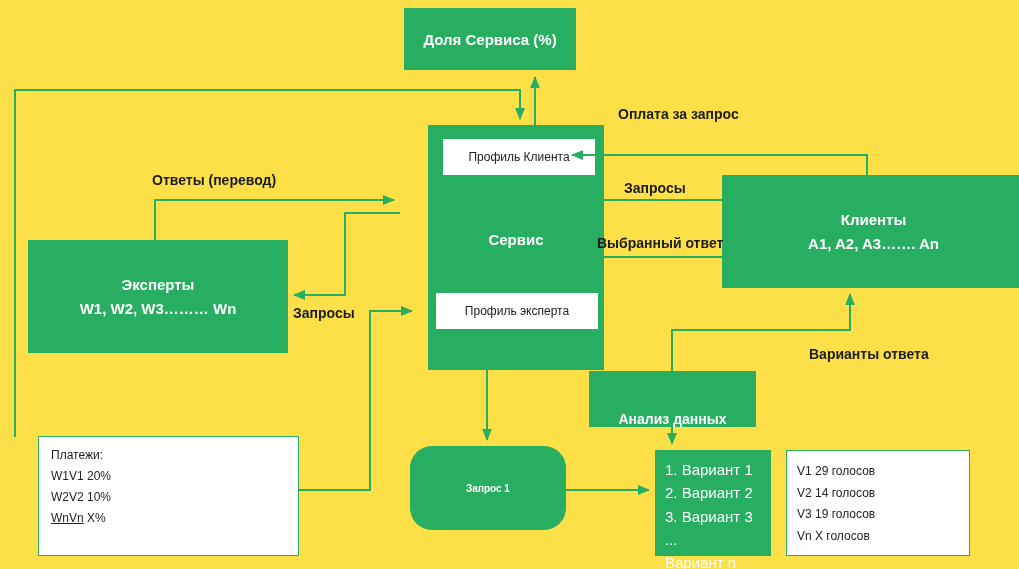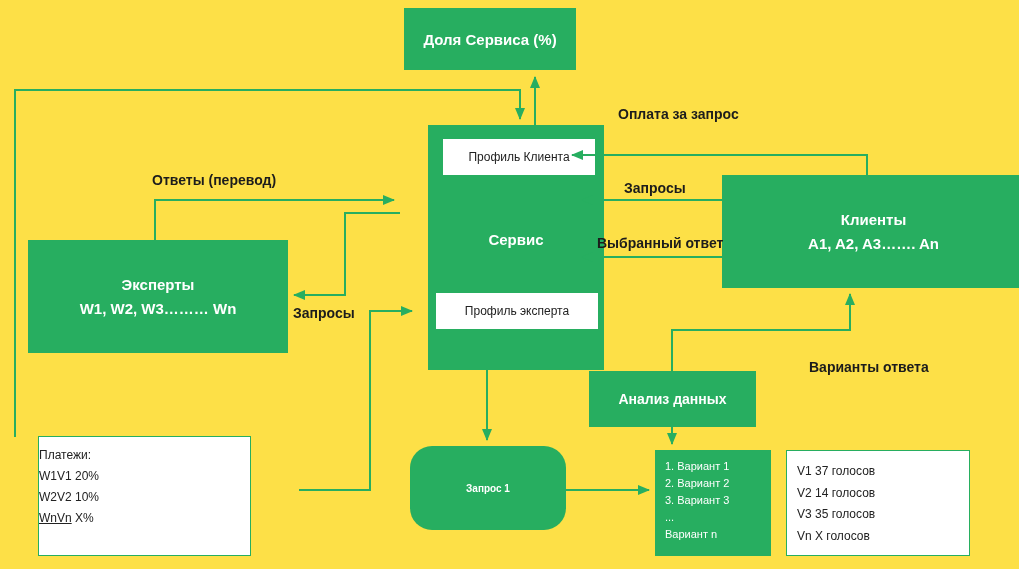--- a/index.html
+++ b/index.html
@@ -14,26 +14,26 @@
   .share { left:404px; top:8px; width:172px; height:62px; display:flex; align-items:center; justify-content:center; font-size:15px; }
 
   .service { left:400px; top:125px; width:176px; height:245px;margin-left:28px; }
   .client-profile { position:absolute; left:15px; top:14px; width:152px; height:36px; background:#ffffff; color:#222222; font-weight:400; font-size:12px; display:flex; align-items:center; justify-content:center; }
   .service-label { position:absolute; top:106px; left:0; width:100%; text-align:center; font-size:15px; }
   .expert-profile { position:absolute; left:8px; top:168px; width:162px; height:36px; background:#ffffff; color:#222222; font-weight:400; font-size:12px; display:flex; align-items:center; justify-content:center; }
 
   .experts { left:28px; top:240px; width:260px; height:113px; display:flex; flex-direction:column; align-items:center; justify-content:center; gap:7px; font-size:15px; }
   .clients { left:722px; top:175px; width:303px; height:113px; display:flex; flex-direction:column; align-items:center; justify-content:center; gap:7px; font-size:15px; }
 
-  .analysis { left:589px; top:371px; width:167px; height:56px; display:flex; align-items:center; justify-content:center; font-size:14px; }
+  .analysis { left:589px; top:371px; width:167px; height:56px; display:flex; align-items:flex-end; justify-content:center; font-size:14px; }
   .request { left:410px; top:446px; width:156px; height:84px; border-radius:22px; display:flex; align-items:center; justify-content:center; font-size:10px; }
 
-  .variants { left:655px; top:450px; width:116px; height:106px; font-size:11px; font-weight:400; padding:8px 0 8px 10px; line-height:1.55; }
+  .variants { left:655px; top:450px; width:116px; height:106px; font-size:15px; font-weight:400; padding:8px 0 8px 10px; line-height:1.55; }
   .votes { left:786px; top:450px; width:184px; height:106px; font-size:12px; padding:10px 0 0 10px; line-height:1.8; }
-  .payments { left:38px; top:436px; width:213px; height:120px; font-size:12px; padding:8px 0 0 0; line-height:1.75; }
+  .payments { left:38px; top:436px; width:261px; height:120px; font-size:12px; padding:8px 0 0 12px; line-height:1.75; }
   .payments .u { text-decoration:underline; }
 
   .flabel { position:absolute; font-size:14px; font-weight:700; color:var(--ink); white-space:nowrap; }
 
   .wires { position:absolute; left:0; top:0; z-index:5; pointer-events:none; }
   .wires path.c { fill:none; stroke:var(--green); stroke-width:2; marker-end:url(#ah); }
 </style>
 </head>
 <body>
 
@@ -73,39 +73,39 @@
 
   <div class="box green variants">
     <div>1. Вариант 1</div>
     <div>2. Вариант 2</div>
     <div>3. Вариант 3</div>
     <div>...</div>
     <div>Вариант n</div>
   </div>
 
   <div class="box outline votes">
-    <div>V1 37 голосов</div>
+    <div>V1 29 голосов</div>
     <div>V2 14 голосов</div>
-    <div>V3 35 голосов</div>
+    <div>V3 19 голосов</div>
     <div>Vn X голосов</div>
   </div>
 
   <div class="box outline payments">
     <div>Платежи:</div>
     <div>W1V1 20%</div>
     <div>W2V2 10%</div>
     <div><span class="u">WnVn</span><span> X%</span></div>
   </div>
 
   <div class="flabel" style="left:618px; top:106px;">Оплата за запрос</div>
   <div class="flabel" style="left:624px; top:180px;">Запросы</div>
   <div class="flabel" style="left:597px; top:235px;">Выбранный ответ</div>
   <div class="flabel" style="left:152px; top:172px;">Ответы (перевод)</div>
   <div class="flabel" style="left:293px; top:305px;">Запросы</div>
-  <div class="flabel" style="left:769px; top:359px;padding-left:40px;">Варианты ответа</div>
+  <div class="flabel" style="left:769px; top:346px;padding-left:40px;">Варианты ответа</div>
 
   <svg class="wires" width="1019" height="569" viewBox="0 0 1019 569">
     <defs>
       <marker id="ah" markerWidth="7" markerHeight="6" refX="5.5" refY="2.5" orient="auto">
         <path d="M0,0 L6,2.5 L0,5 Z" fill="#27ae60"></path>
       </marker>
     </defs>
     <path class="c" d="M535,125 L535,77"></path>
     <path class="c" d="M15,437 L15,90 L520,90 L520,119"></path>
     <path class="c" d="M155,240 L155,200 L394,200"></path>

